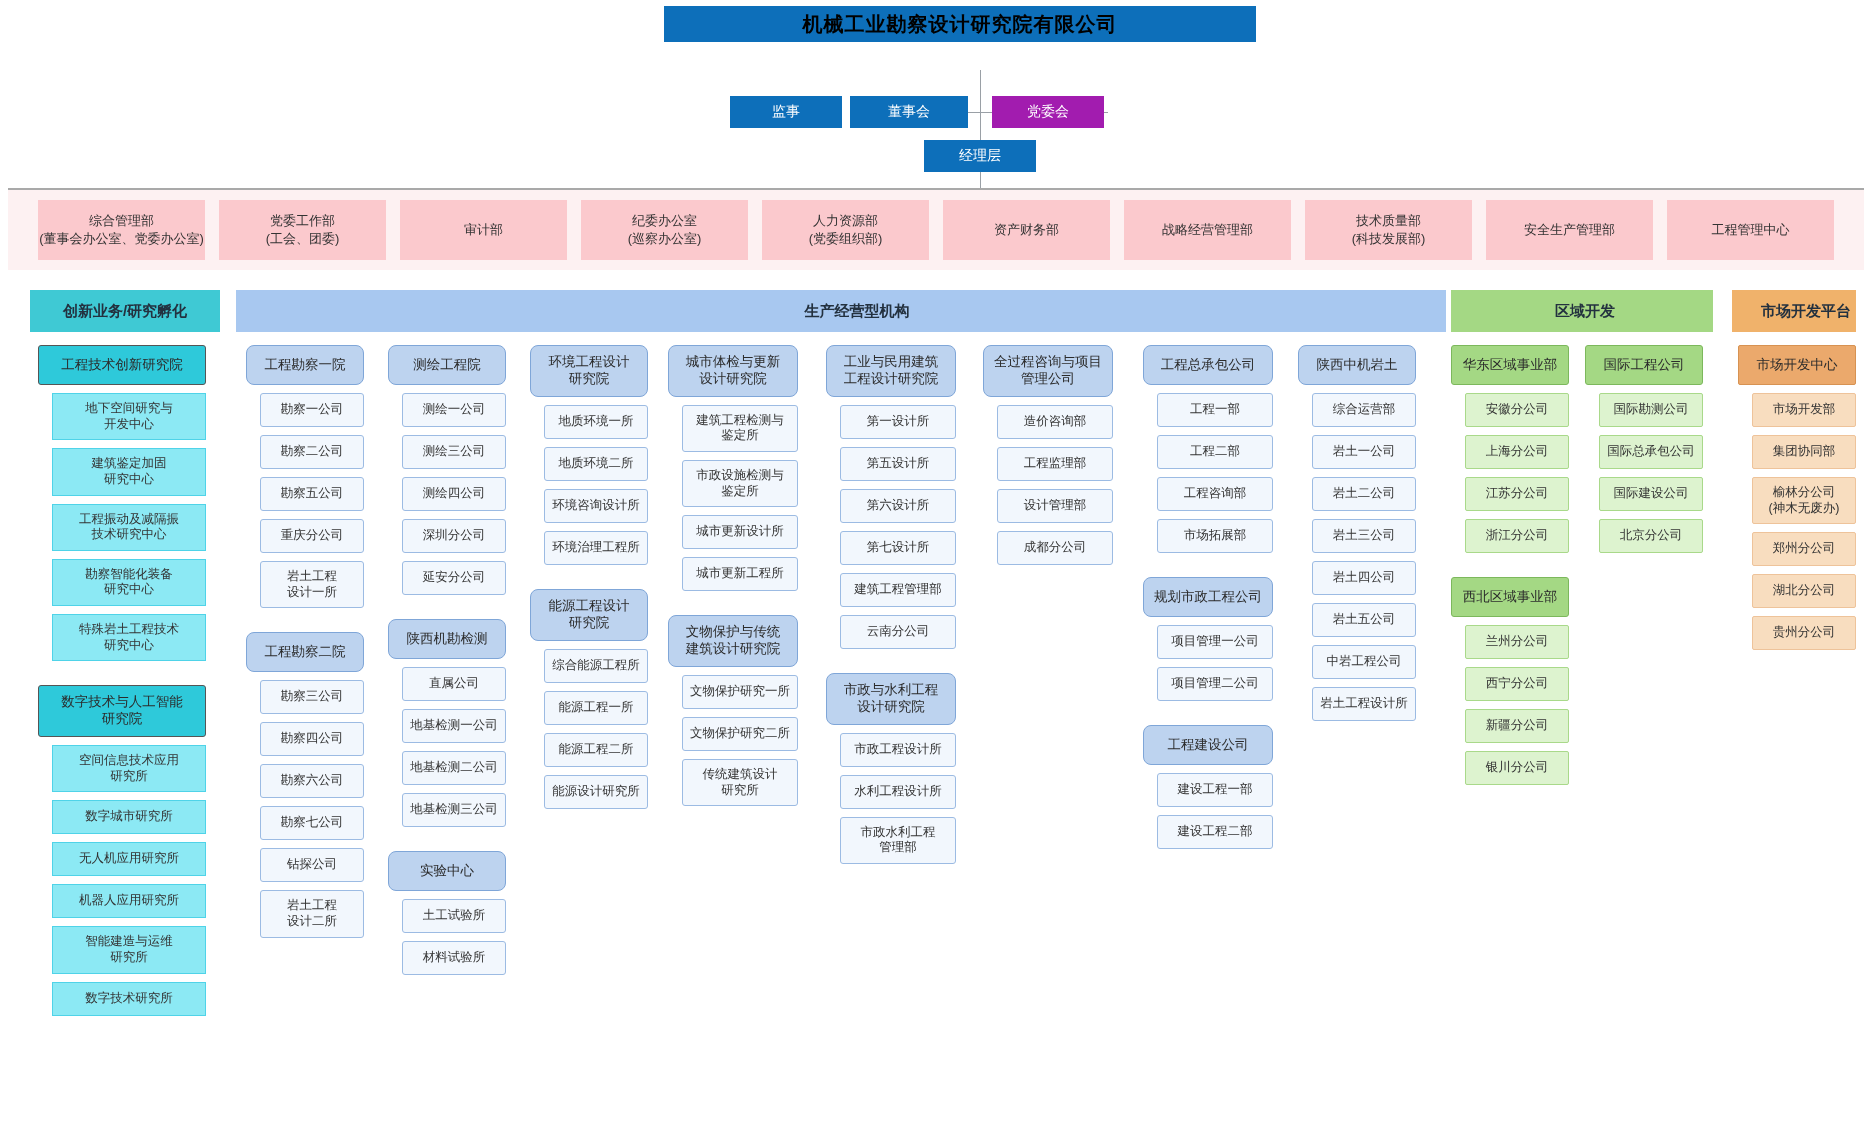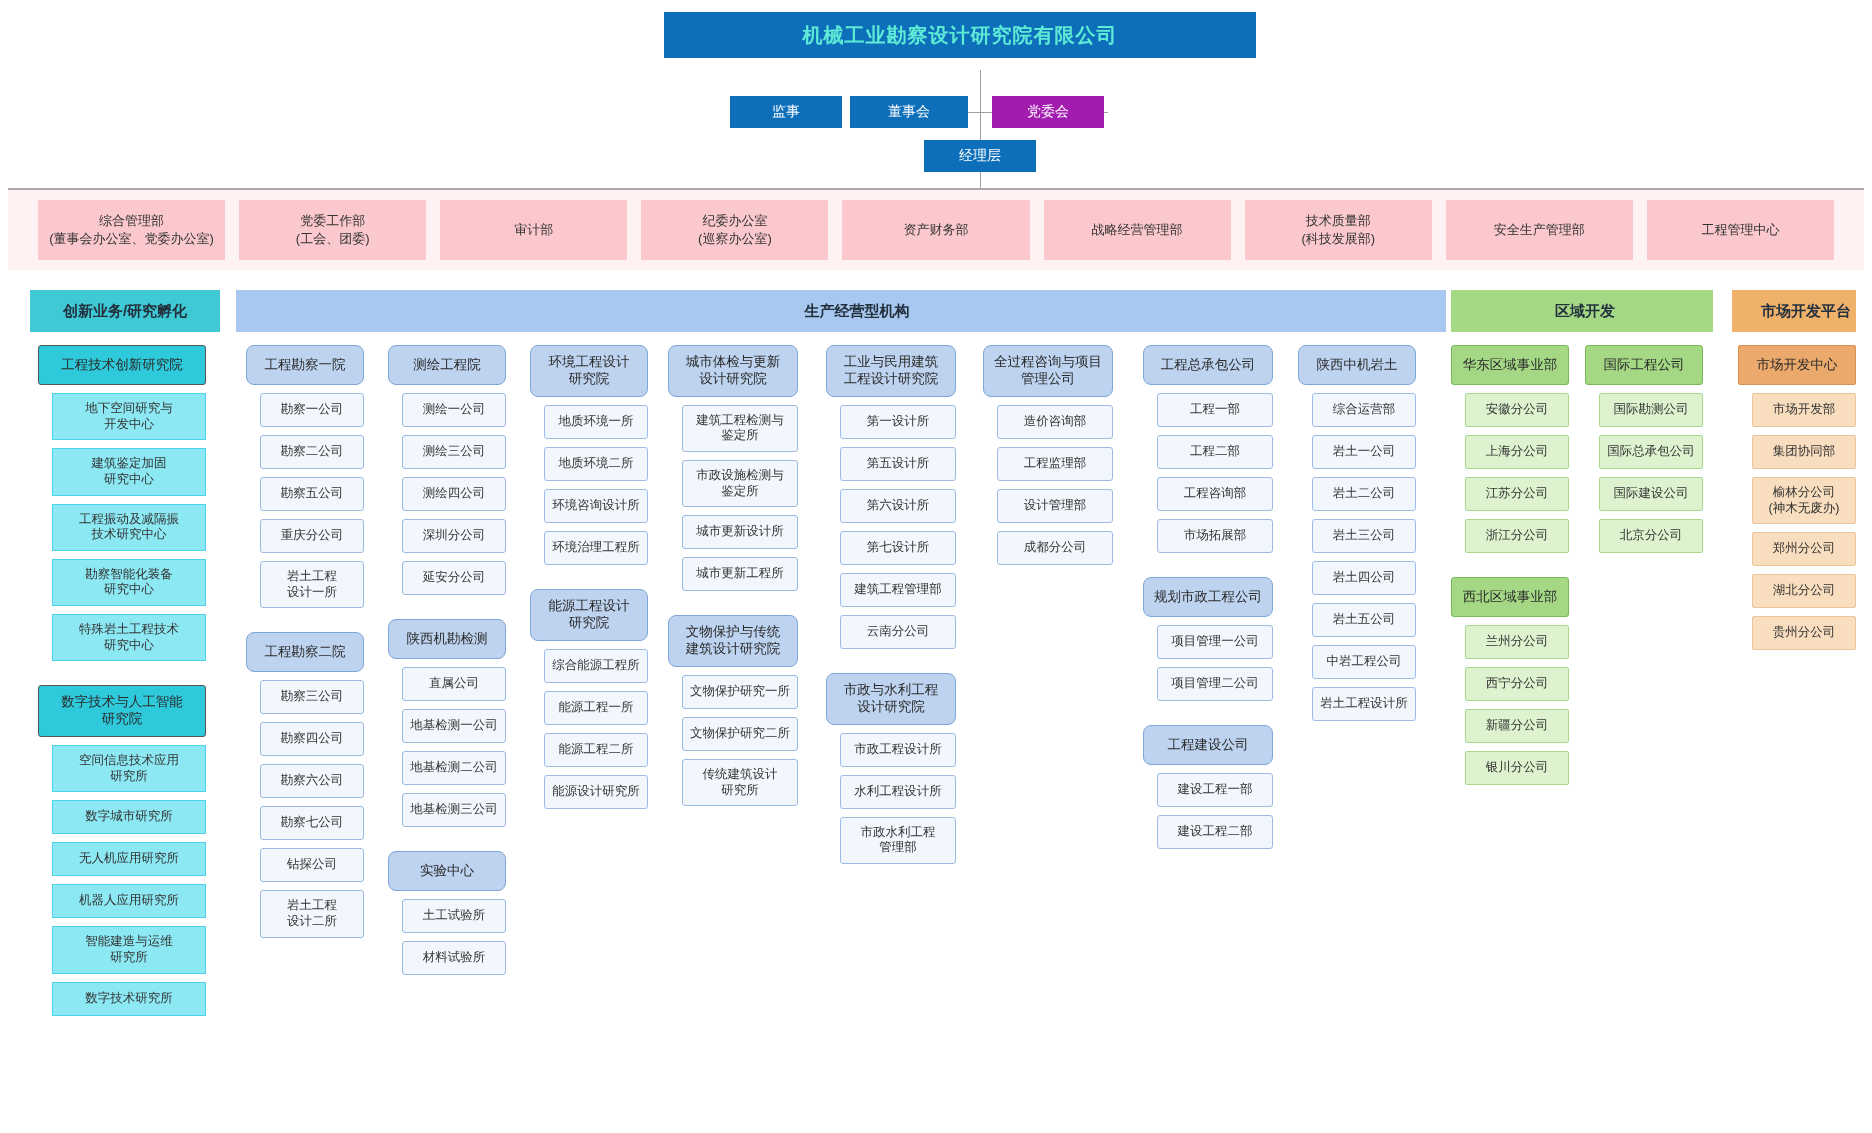--- a/index.html
+++ b/index.html
@@ -7,22 +7,22 @@
     width: 1872px; height: 1133px;
     background: #ffffff;
     font-family: "Liberation Sans", "DejaVu Sans", sans-serif;
     overflow: hidden;
   }
   #root { position: relative; width: 1872px; height: 1133px; }
 
   
   .top-area { position: relative; width: 1872px; height: 190px; }
   .company-title {
-    position: absolute; left: 664px; top: 12px; width: 592px; height: 46px;
-    background: #0d6fba; color: #5eead4;
+    position: absolute; left: 664px; top: 6px; width: 592px; height: 36px;
+    background: #0d6fba; color: #000000;
     font-size: 20px; font-weight: bold; letter-spacing: 1px;
     display: flex; align-items: center; justify-content: center;
   }
   .gov-box {
     position: absolute; height: 32px;
     background: #0d6fba; color: #ffffff; font-size: 14px;
     display: flex; align-items: center; justify-content: center;
   }
   .gov-box.red { background: #a21caf; }
   .vline { position: absolute; background: #9aa0a6; width: 1px; }
@@ -100,20 +100,21 @@
     <div class="vline" style="left:980px; top:112px; height:28px;"></div>
     <div class="gov-box" style="left:924px; top:140px; width:112px;">经理层</div>
     <div class="vline" style="left:980px; top:172px; height:18px;"></div>
   </div>
 
   <div class="func-bar" id="func-bar">
       <div class="func-box">综合管理部<br>(董事会办公室、党委办公室)</div>
       <div class="func-box">党委工作部<br>(工会、团委)</div>
       <div class="func-box">审计部</div>
       <div class="func-box">纪委办公室<br>(巡察办公室)</div>
+      <div class="func-box">人力资源部<br>(党委组织部)</div>
       <div class="func-box">资产财务部</div>
       <div class="func-box">战略经营管理部</div>
       <div class="func-box">技术质量部<br>(科技发展部)</div>
       <div class="func-box">安全生产管理部</div>
       <div class="func-box">工程管理中心</div>
     </div>
 
   <div class="band-row" id="band-row">
       <div class="band cyan" style="left: 22px; width: 190px;">创新业务/研究孵化</div>
       <div class="band blue" style="left: 228px; width: 1210px; padding-left: 32px;">生产经营型机构</div>

